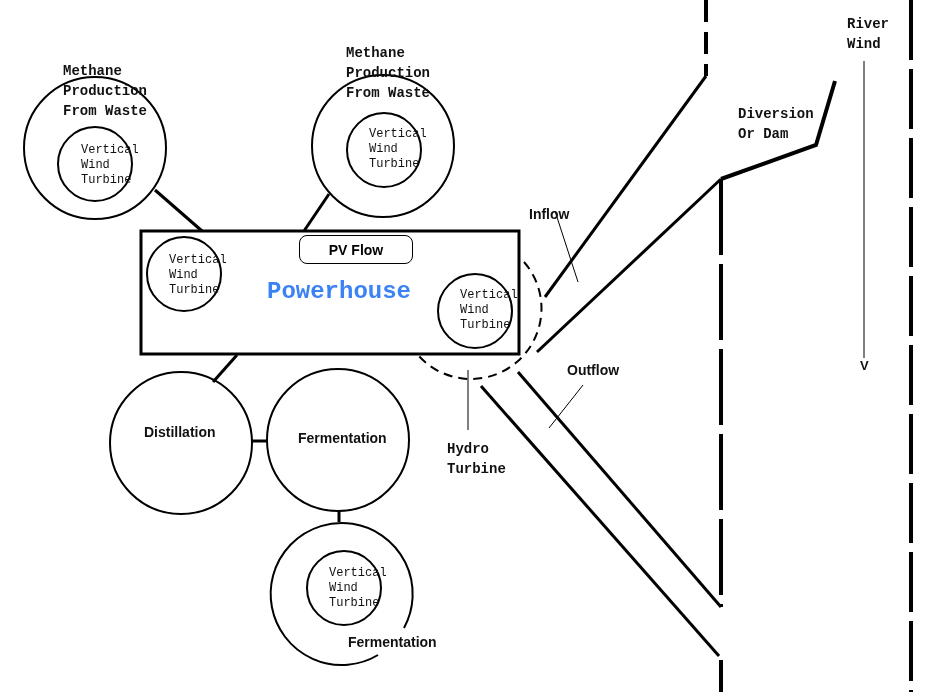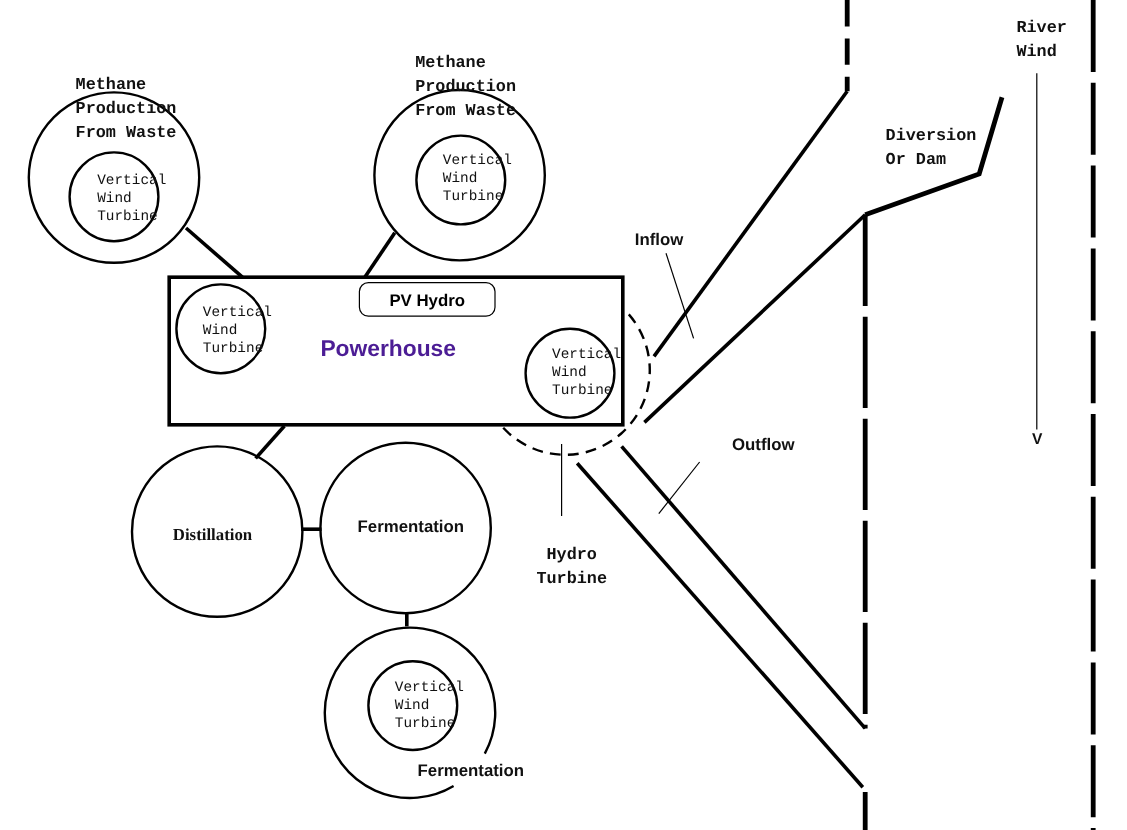--- a/index.html
+++ b/index.html
@@ -1,21 +1,21 @@
 <!DOCTYPE html>
 <html><head>
 <meta charset="utf-8">
 <style>
   html, body { margin: 0; padding: 0; background: #ffffff; }
   body { width: 939px; height: 692px; position: relative; overflow: hidden;
          font-family: "Liberation Sans", sans-serif; color: #000; }
   svg#diagram { position: absolute; left: 0; top: 0; }
   .lbl { position: absolute; font-weight: bold; font-size: 14px; line-height: 20px; white-space: nowrap; color: #111; }
   .lbl-sm { position: absolute; font-size: 12px; line-height: 15px; white-space: nowrap; color: #111; }
-  .lbl-big { position: absolute; font-weight: bold; font-size: 19px; line-height: 22px; white-space: nowrap; color: #4c1d95; }
+  .lbl-big { position: absolute; font-weight: bold; font-size: 24px; line-height: 22px; white-space: nowrap; color: #3b82f6; font-family: Liberation Mono, monospace; }
   .line { display: block; font-family: Liberation Mono, monospace; }
   .pv { position: absolute; left: 299px; top: 235px; width: 112px; height: 27px;
         border: 1px solid #000; border-radius: 8px; background: #fff;
         display: flex; align-items: center; justify-content: center;
         font-weight: bold; font-size: 14px; }
 </style>
 </head>
 <body>
 
 <svg id="diagram" width="939" height="692" viewBox="0 0 939 692">
@@ -82,53 +82,53 @@
   <span class="line">Production</span>
   <span class="line">From Waste</span>
 </div>
 <div class="lbl-sm" style="left:369px; top:127px;">
   <span class="line">Vertical</span>
   <span class="line">Wind</span>
   <span class="line">Turbine</span>
 </div>
 
 <div class="pv">
-    <span>PV Hydro</span>
+    <span>PV Flow</span>
   </div>
 
 <div class="lbl-big" style="left:267px; top:281px;">Powerhouse</div>
 
 <div class="lbl-sm" style="left:169px; top:253px;">
   <span class="line">Vertical</span>
   <span class="line">Wind</span>
   <span class="line">Turbine</span>
 </div>
 <div class="lbl-sm" style="left:460px; top:288px;">
   <span class="line">Vertical</span>
   <span class="line">Wind</span>
   <span class="line">Turbine</span>
 </div>
 
-<div class="lbl" style="left:144px; top:437px;font-family:Liberation Serif, serif;">Distillation</div>
+<div class="lbl" style="left:144px; top:422px;">Distillation</div>
 <div class="lbl" style="left:298px; top:428px;">Fermentation</div>
 
 <div class="lbl-sm" style="left:329px; top:566px;">
   <span class="line">Vertical</span>
   <span class="line">Wind</span>
   <span class="line">Turbine</span>
 </div>
 <div class="lbl" style="left:348px; top:632px;">Fermentation</div>
 
-<div class="lbl" style="left:447px; top:453px;text-align:center;">
+<div class="lbl" style="left:447px; top:439px;">
   <span class="line">Hydro</span>
   <span class="line">Turbine</span>
 </div>
 
-<div class="lbl" style="left:529px; top:189px;">Inflow</div>
-<div class="lbl" style="left:567px; top:360px;margin-left:43px;">Outflow</div>
+<div class="lbl" style="left:529px; top:204px;">Inflow</div>
+<div class="lbl" style="left:567px; top:360px;">Outflow</div>
 
 <div class="lbl" style="left:738px; top:104px;">
   <span class="line">Diversion</span>
   <span class="line">Or Dam</span>
 </div>
 
 <div class="lbl" style="left:847px; top:14px;">
   <span class="line">River</span>
   <span class="line">Wind</span>
 </div>

